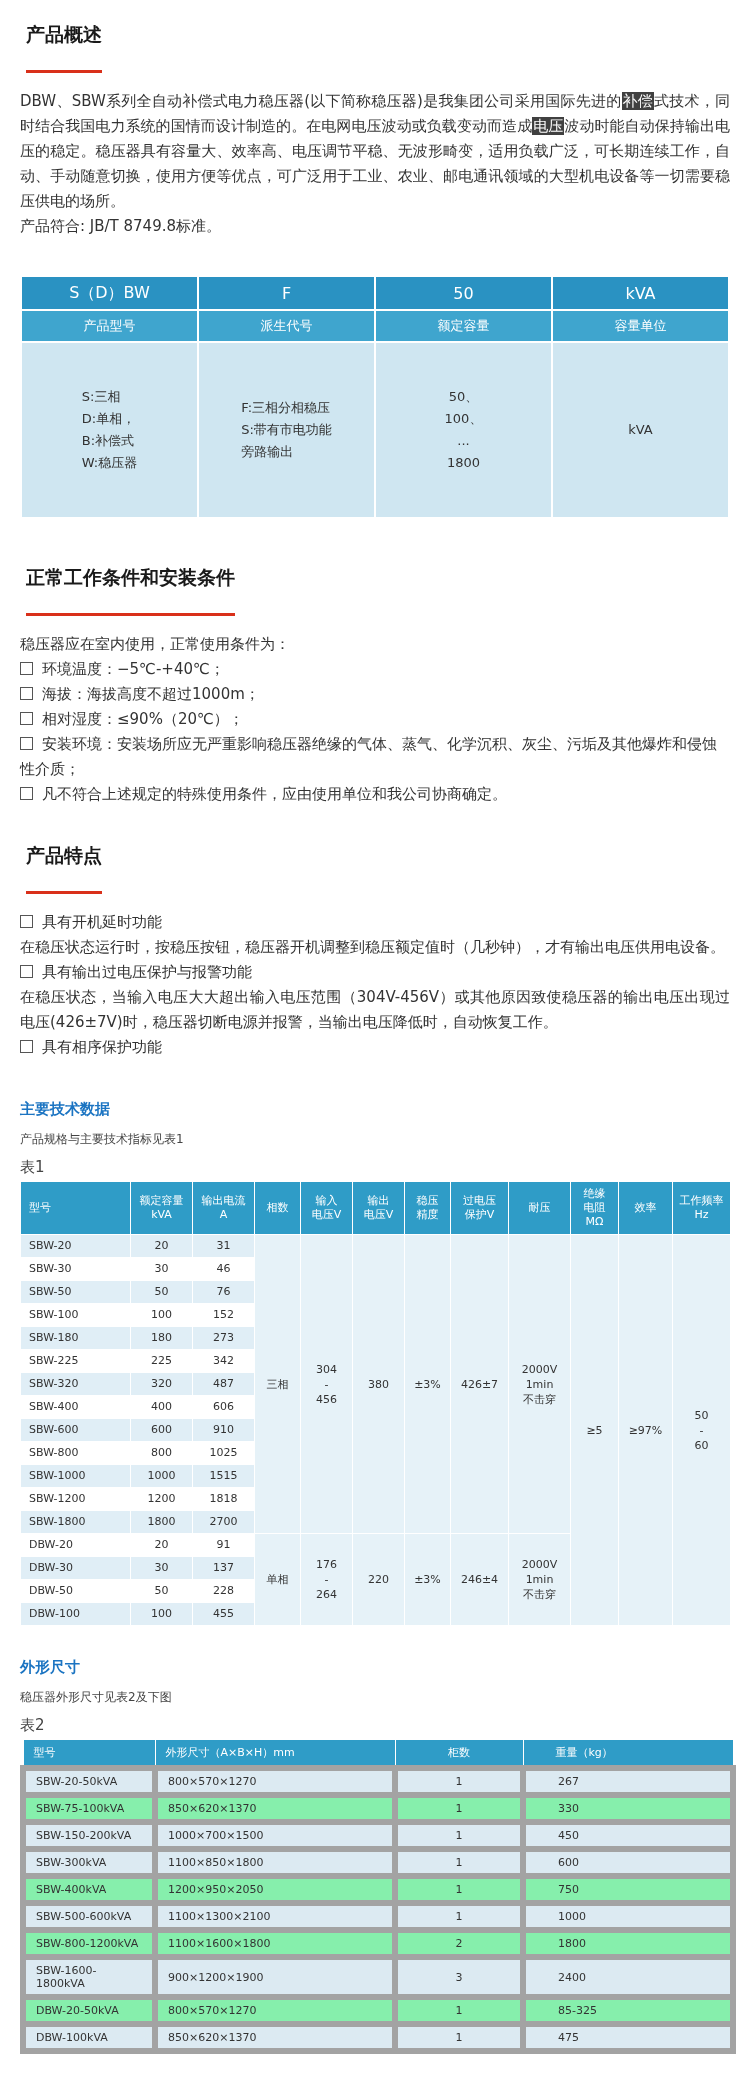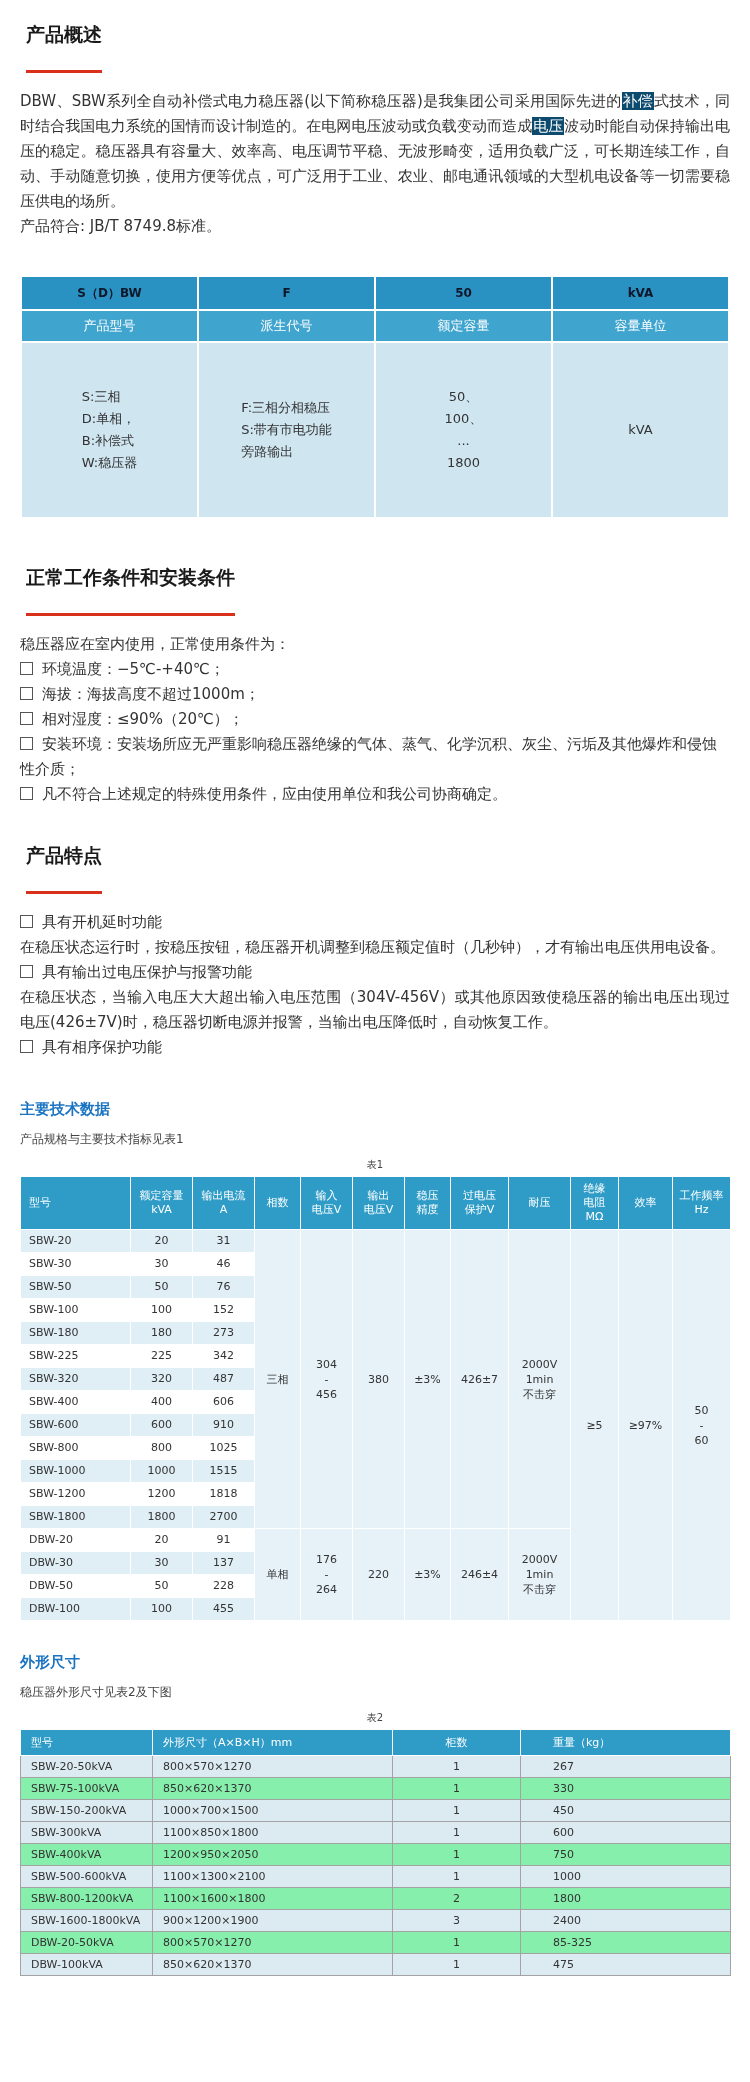--- a/index.html
+++ b/index.html
@@ -8,57 +8,57 @@
     width:750px;min-height:2082px;box-sizing:border-box;
     padding:22px 20px 40px;background:#ffffff;
     font-family:"DejaVu Sans","Liberation Sans",sans-serif;color:#333;
   }
   
   .h-black{font-size:19px;font-weight:bold;color:#1a1a1a;margin:0 0 16px;}
   .h-black .hu{display:inline-block;padding-bottom:22px;border-bottom:3px solid #d9301a;margin-left:6px;}
   
   .h-blue{font-size:15px;font-weight:bold;color:#1b74c2;margin:0 0 12px;}
   .caption{font-size:12px;color:#444;margin:0 0 10px;}
-  .tbl-label{font-size:10px;color:#444;text-align:center;margin:0 0 4px;}
+  .tbl-label{font-size:15px;color:#444;text-align:left;margin:0 0 4px;}
   
   .para{font-size:15px;line-height:25px;margin:0;text-align:justify;}
-  .hl{background:#0c4a6e;color:#ffffff;padding:0 1px;}
+  .hl{background:#404040;color:#ffffff;padding:0 1px;}
   .sec{margin-bottom:0;}
   .sec-selection{margin-top:36px;}
   .sec-conditions{margin-top:46px;}
   .sec-features{margin-top:36px;}
   .sec-tech{margin-top:40px;}
   .sec-dims{margin-top:32px;}
   
   .cbox{display:inline-block;width:11px;height:11px;border:1px solid #555;background:#fff;margin-right:9px;vertical-align:-1px;}
   .cond-item,.feat-title{font-size:15px;line-height:25px;}
   .feat-desc{font-size:15px;line-height:25px;margin:0;text-align:justify;white-space:pre-line;}
   
   .sel-table{width:710px;table-layout:fixed;border-collapse:separate;border-spacing:2px;background:#fff;}
   .sel-table td{text-align:center;vertical-align:middle;}
-  .sel-h1 td{background:#2a92c2;color:#0f172a;font-size:12px;font-weight:bold;height:30px;}
+  .sel-h1 td{background:#2a92c2;color:#ffffff;font-size:16px;font-weight:normal;height:30px;}
   .sel-h2 td{background:#3fa5ce;color:#fff;font-size:13px;height:28px;}
   .sel-body td{background:#cfe6f1;color:#333;font-size:13px;height:172px;}
   .sel-body .inner{display:inline-block;white-space:pre-line;line-height:22px;}
   .sel-body .inner.left{text-align:left;}
   .sel-body .inner.center{text-align:center;}
   
   .tech{width:710px;table-layout:fixed;border-collapse:collapse;font-size:11px;}
   .tech th{background:#2f9cc7;color:#fff;font-weight:normal;border:1px solid #fff;
            padding:5px 2px;line-height:14px;white-space:pre-line;text-align:center;vertical-align:middle;}
   .tech th.model{text-align:left;padding-left:8px;}
   .tech td{border:1px solid #fff;text-align:center;padding:4px 2px;color:#333;line-height:14px;vertical-align:middle;}
   .tech td.model{text-align:left;padding-left:8px;}
   .tech tr.r0 td.plain{background:#e0eef6;}
   .tech tr.r1 td.plain{background:#ffffff;}
   .tech td.merged{background:#e6f2f8;white-space:pre-line;line-height:15px;}
   
   .dims{width:710px;table-layout:fixed;border-collapse:collapse;font-size:11px;}
   .dims th{background:#2f9cc7;color:#fff;font-weight:normal;border:1px solid #fff;padding:5px 10px;text-align:left;vertical-align:middle;}
-  .dims td{border:1px solid #a3a3a3;padding:4px 10px;color:#333;line-height:13px;vertical-align:middle;margin-top:24px;}
+  .dims td{border:6px solid #a3a3a3;padding:4px 10px;color:#333;line-height:13px;vertical-align:middle;margin-top:24px;}
   .dims tr.r0 td{background:#dceaf2;}
   .dims tr.r1 td{background:#86efac;}
   .dims th.c2,.dims td.c2{text-align:center;}
   .dims th.c3,.dims td.c3{padding-left:32px;}
 </style>
 </head>
 <body>
 
 <div class="page">
 

